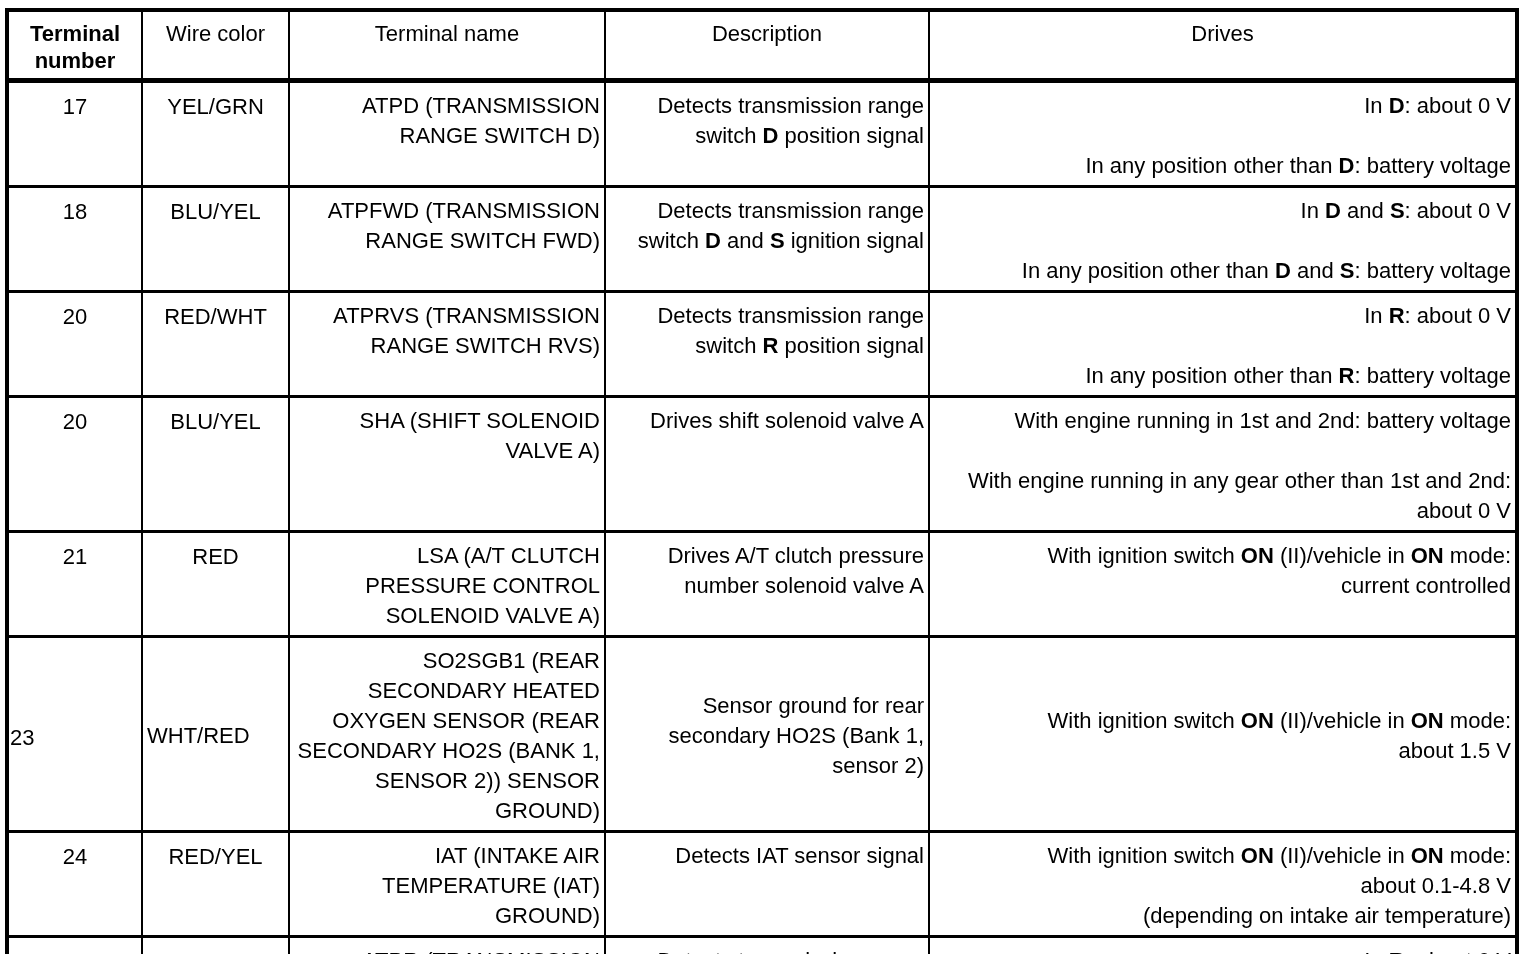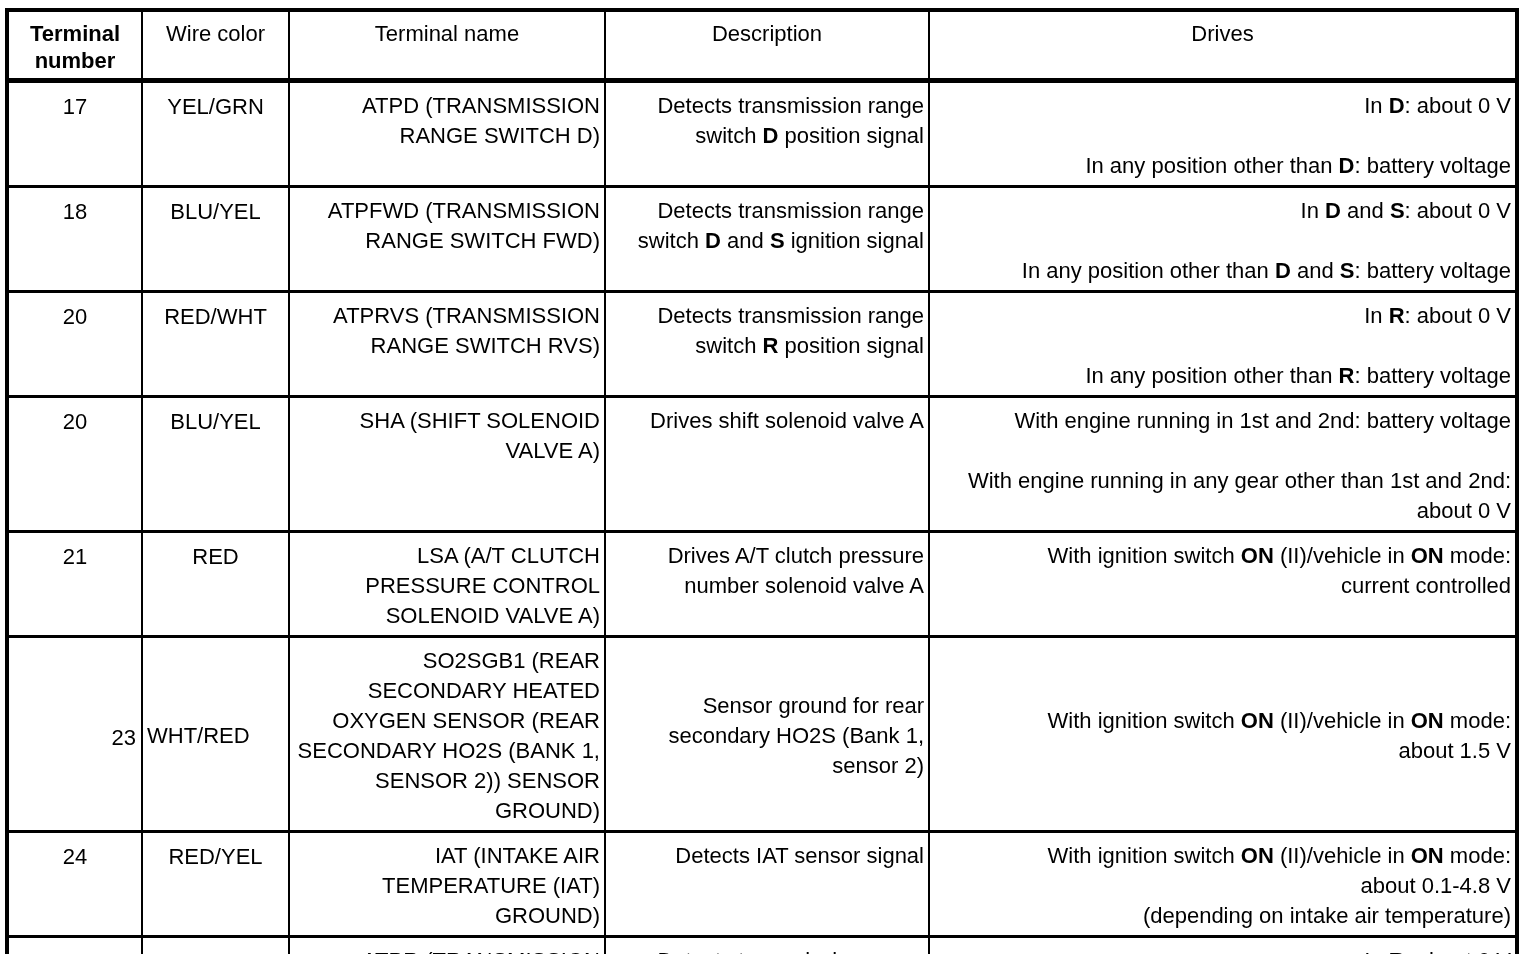--- a/index.html
+++ b/index.html
@@ -69,21 +69,21 @@
   tr.h-94  { height: 94px; margin-top: 33px; }
   tr.h-91  { height: 91px; }
   tr.h-119 { height: 119px; }
   tr.h-96  { height: 96px; }
   tr.h-189 { height: 189px; }
   tr.h-99  { height: 99px; }
 
   
   tr.row-middle td { vertical-align: middle; }
   tr.row-middle td.cell-terminal {
-    text-align: right;
+    text-align: left;
     padding-left: 1px;
     padding-top: 12px;
   }
   tr.row-middle td.cell-wire {
     text-align: left;
     padding-left: 4px;
     padding-top: 8px;
   }
   tr.row-middle td.cell-name {
     vertical-align: top;

